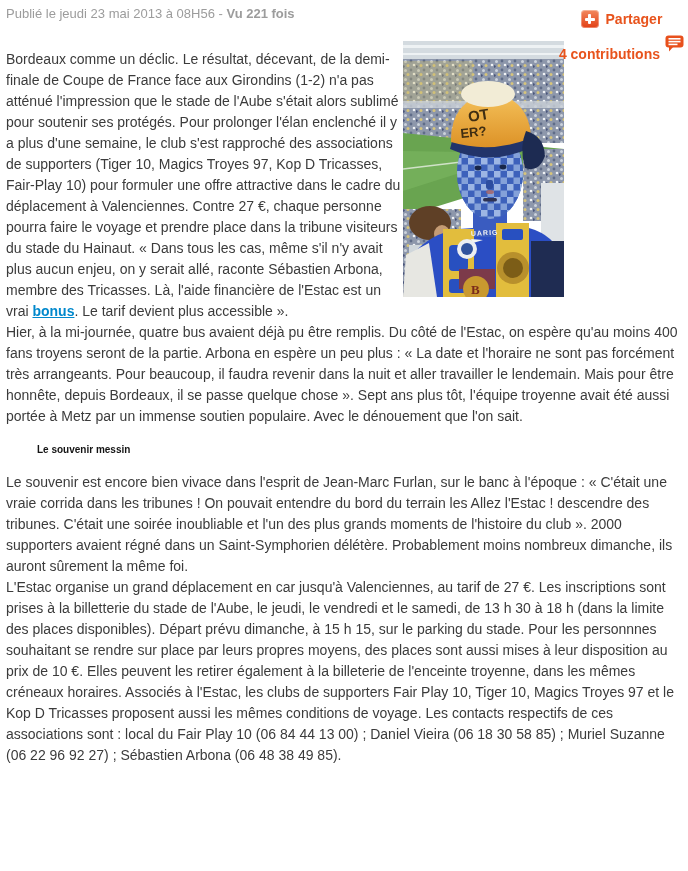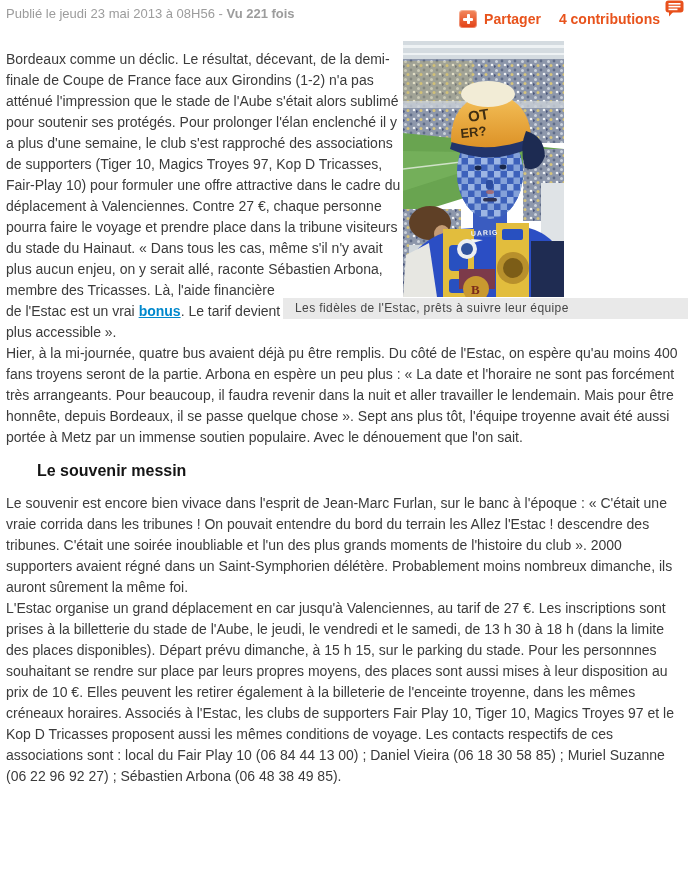--- a/index.html
+++ b/index.html
@@ -5,21 +5,21 @@
   html,body{margin:0;padding:0;background:#fff;}
   body{width:688px;min-height:871px;font-family:"Liberation Sans", sans-serif;color:#3b3b3b;}
   .article{width:688px;box-sizing:border-box;padding:0 0 0 6px;position:relative;}
 
   h1.title{margin:0;padding:5px 4px 0 0;font-size:24px;line-height:26px;font-weight:bold;
            color:#0092d2;letter-spacing:-0.2px;}
 
   .meta-row{position:relative;height:32px;margin-top:3px;}
   .published{position:absolute;left:0;top:3px;font-size:13px;color:#9c9c9c;}
   .views{font-weight:bold;}
-  .share-row{position:absolute;right:4px;top:7px;display:flex;align-items:center;gap:18px;}
+  .share-row{position:absolute;right:4px;top:7px;display:flex;align-items:center;gap:18px;flex-direction:column;}
   .share-button{display:flex;align-items:center;gap:7px;color:#e8531c;font-weight:bold;
                 font-size:14px;cursor:pointer;}
   .plus-icon{width:18px;height:18px;border-radius:4px;position:relative;flex:0 0 auto;
              background:linear-gradient(#f2895f,#e23f14);
              box-shadow:inset 0 0 0 1px rgba(255,255,255,.35);}
   .plus-icon::before,.plus-icon::after{content:"";position:absolute;background:#fff;border-radius:1px;}
   .plus-icon::before{left:4px;top:7.5px;width:10px;height:3px;}
   .plus-icon::after{left:7.5px;top:4px;width:3px;height:10px;}
   .contributions{display:flex;align-items:flex-start;gap:5px;color:#e8531c;font-weight:bold;
                  font-size:14px;cursor:pointer;}
@@ -27,21 +27,21 @@
 
   .body{margin-top:6px;font-size:14px;line-height:21px;}
   .float-img{float:right;width:285px;height:257px;}
   .float-img svg{display:block;width:161px;height:256px;}
   .float-caption{float:right;clear:right;width:405px;box-sizing:border-box;background:#e9e9e9;
                  padding:3px 4px 3px 12px;font-size:12px;line-height:15px;color:#454545;
                  letter-spacing:0.4px;margin-bottom:5px;}
   .body p{margin:0;}
   p.p1{padding-top:8px;}
   a.bonus{color:#0088cc;font-weight:bold;text-decoration:underline;cursor:pointer;}
-  h3.subhead{margin:14px 16px 13px 0;font-size:16px;line-height:18px;color:#141414;font-weight:bold;padding-left:31px;}
+  h3.subhead{margin:14px 16px 13px 0;font-size:10px;line-height:18px;color:#141414;font-weight:bold;padding-left:31px;}
 </style>
 </head>
 <body>
 
 <div class="article">
 
 
   <div class="meta-row">
     <div class="published"><span>Publié le jeudi 23 mai 2013 à 08H56 - </span><span class="views">Vu 221 fois</span></div>
     <div class="share-row">
@@ -137,23 +137,20 @@
         <text x="68" y="195" font-size="7" font-weight="bold" fill="#f2f2f2" letter-spacing="1" font-family="Liberation Sans, sans-serif" transform="rotate(-3 68 195)">UARIG</text>
         <polygon points="68,198 80,199 70,202" fill="#f2f2f2"></polygon>
         <circle cx="64" cy="208" r="10" fill="#eceef2"></circle>
         <circle cx="64" cy="208" r="6" fill="#31539e"></circle>
         <rect x="56" y="228" width="36" height="20" fill="#7c3a4a"></rect>
         <circle cx="73" cy="248" r="13" fill="#c9992f"></circle>
         <text x="68" y="253" font-size="13" font-weight="bold" fill="#7a2a1a" font-family="Liberation Serif, serif">B</text>
       </svg>
     </div>
 
-    <div class="float-caption">
-      <span>Les fidèles de l'Estac, prêts à suivre leur équipe</span>
-    </div>
 
     <p class="p1"><span>Bordeaux comme un déclic. Le résultat, décevant, de la demi-finale de Coupe de France face aux Girondins (1-2) n'a pas atténué l'impression que le stade de l'Aube s'était alors sublimé pour soutenir ses protégés. Pour prolonger l'élan enclenché il y a plus d'une semaine, le club s'est rapproché des associations de supporters (Tiger 10, Magics Troyes 97, Kop D Tricasses, Fair-Play 10) pour formuler une offre attractive dans le cadre du déplacement à Valenciennes. Contre 27 €, chaque personne pourra faire le voyage et prendre place dans la tribune visiteurs du stade du Hainaut. « Dans tous les cas, même s'il n'y avait plus aucun enjeu, on y serait allé, raconte Sébastien Arbona, membre des Tricasses. Là, l'aide financière de l'Estac est un vrai </span><a class="bonus">bonus</a><span>. Le tarif devient plus accessible ».</span><br>
       <span>Hier, à la mi-journée, quatre bus avaient déjà pu être remplis. Du côté de l'Estac, on espère qu'au moins 400 fans troyens seront de la partie. Arbona en espère un peu plus : « La date et l'horaire ne sont pas forcément très arrangeants. Pour beaucoup, il faudra revenir dans la nuit et aller travailler le lendemain. Mais pour être honnête, depuis Bordeaux, il se passe quelque chose ». Sept ans plus tôt, l'équipe troyenne avait été aussi portée à Metz par un immense soutien populaire. Avec le dénouement que l'on sait.</span></p>
 
     <h3 class="subhead">Le souvenir messin</h3>
 
     <p>Le souvenir est encore bien vivace dans l'esprit de Jean-Marc Furlan, sur le banc à l'époque : « C'était une vraie corrida dans les tribunes ! On pouvait entendre du bord du terrain les Allez l'Estac ! descendre des tribunes. C'était une soirée inoubliable et l'un des plus grands moments de l'histoire du club ». 2000 supporters avaient régné dans un Saint-Symphorien délétère. Probablement moins nombreux dimanche, ils auront sûrement la même foi.</p>
 
 
     <p>L'Estac organise un grand déplacement en car jusqu'à Valenciennes, au tarif de 27 €. Les inscriptions sont prises à la billetterie du stade de l'Aube, le jeudi, le vendredi et le samedi, de 13 h 30 à 18 h (dans la limite des places disponibles). Départ prévu dimanche, à 15 h 15, sur le parking du stade. Pour les personnnes souhaitant se rendre sur place par leurs propres moyens, des places sont aussi mises à leur disposition au prix de 10 €. Elles peuvent les retirer également à la billeterie de l'enceinte troyenne, dans les mêmes créneaux horaires. Associés à l'Estac, les clubs de supporters Fair Play 10, Tiger 10, Magics Troyes 97 et le Kop D Tricasses proposent aussi les mêmes conditions de voyage. Les contacts respectifs de ces associations sont : local du Fair Play 10 (06 84 44 13 00) ; Daniel Vieira (06 18 30 58 85) ; Muriel Suzanne (06 22 96 92 27) ; Sébastien Arbona (06 48 38 49 85).</p>

